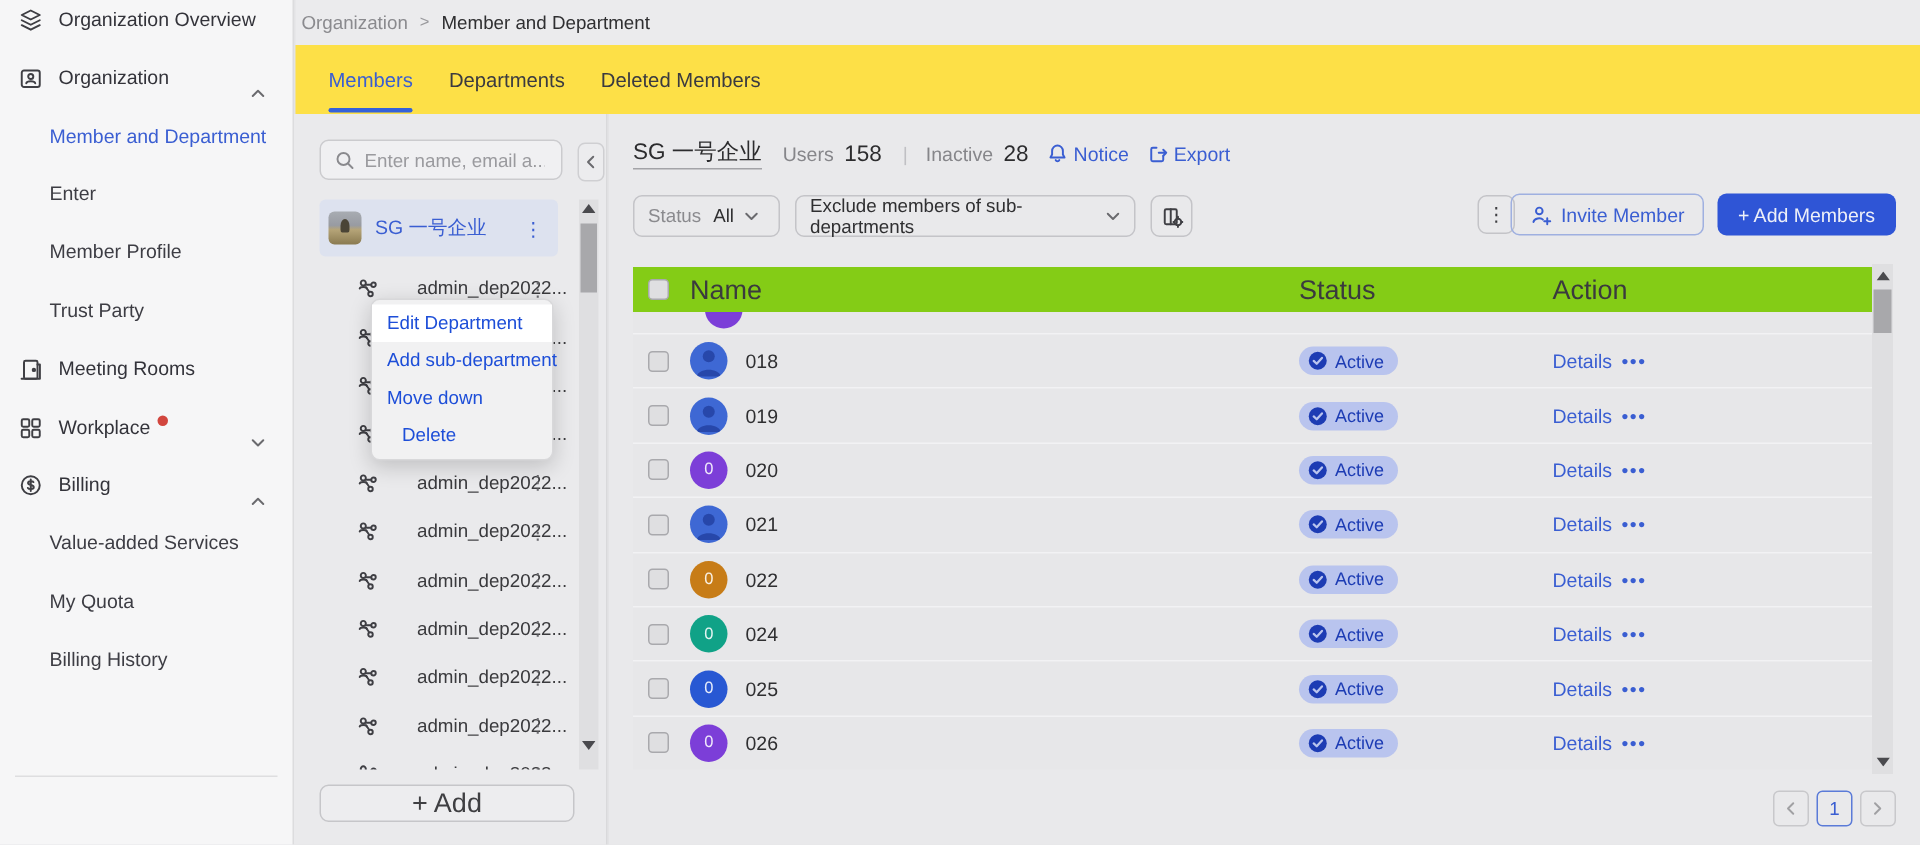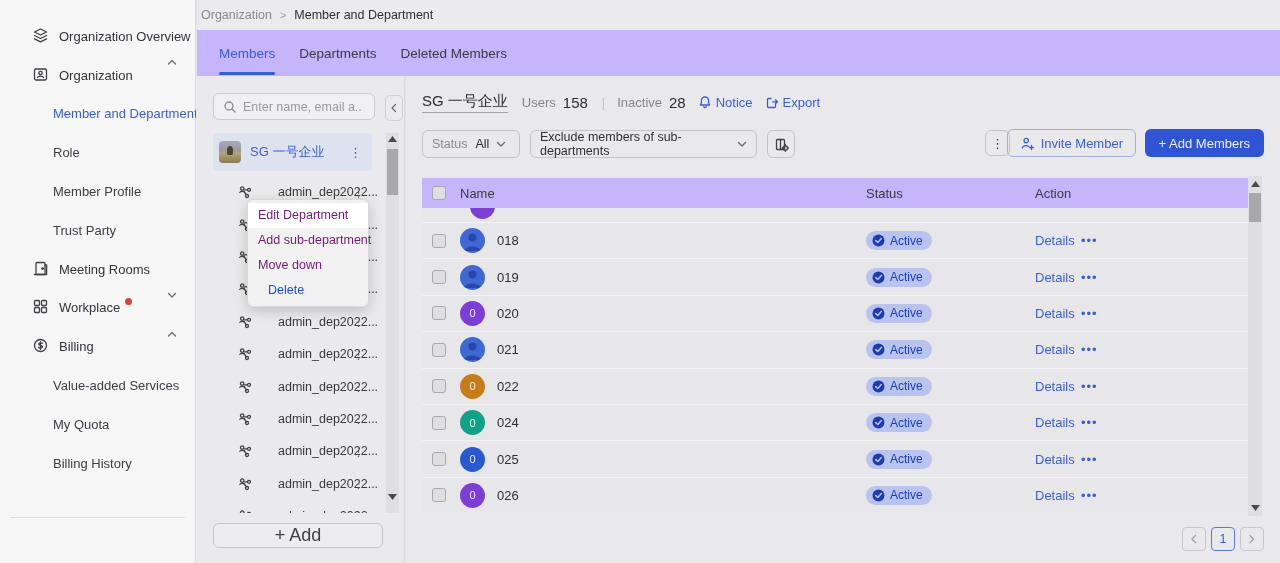--- a/index.html
+++ b/index.html
@@ -2,39 +2,39 @@
 <html><head>
 <meta charset="utf-8">
 <style>
   * { margin:0; padding:0; box-sizing:border-box; }
   html,body { width:1280px; height:563px; overflow:hidden; }
   body { font-family:"Liberation Sans","DejaVu Sans",sans-serif; background:#e3e3e5; color:#2f2f31; font-size:13px; }
   svg { display:block; }
 
   
   #nav { position:absolute; left:0; top:0; width:196px; height:563px; background:#f6f6f7; border-right:1px solid #dcdcde; }
-  .nav-item { position:relative; height:38.8px; display:flex; align-items:flex-end; cursor:pointer;margin-left:20px; }
+  .nav-item { position:relative; height:38.8px; display:flex; align-items:flex-start; cursor:pointer; }
   .nav-item .nicon { width:17px; height:17px; margin-left:12px; margin-right:10px; flex:none; }
   .nav-item .nlabel { color:#33333a; white-space:nowrap; }
   .nav-item.sub .nlabel { margin-left:33px; color:#3d3d44; }
   .nav-item.active .nlabel { color:#3a5ed2; }
   .nav-chevron { position:absolute; right:18px; top:50%; margin-top:-4px; }
   .red-dot { width:7px; height:7px; border-radius:50%; background:#d2463e; margin-left:5px; margin-bottom:10px; }
   #nav-divider { position:absolute; left:10px; right:10px; top:517px; height:1px; background:#dedee0; }
   #hide-nav { position:absolute; left:0; top:528px; width:100%; height:30px; display:flex; align-items:center; cursor:pointer; }
   #hide-nav .nicon { width:17px; height:17px; margin:0 10px 0 12px; }
 
   
   #crumbbar { position:absolute; left:197px; top:0; width:1083px; height:30px; background:#ebebed; display:flex; align-items:center; padding-left:4px; font-size:12.5px; }
   .crumb-root { color:#8a8a8e; }
   .crumb-sep { color:#9a9a9e; margin:0 8px; font-size:11px; }
   .crumb-cur { color:#2f2f31; }
 
   
-  #tabstrip { position:absolute; left:197px; top:30px; width:1083px; height:46px; background:#c4b5fd; display:flex; align-items:center; padding-left:22px; gap:24px; }
+  #tabstrip { position:absolute; left:197px; top:30px; width:1083px; height:46px; background:#fde047; display:flex; align-items:center; padding-left:22px; gap:24px; }
   .tab { position:relative; height:100%; display:flex; align-items:center; font-size:13.5px; color:#3a3a40; cursor:pointer; }
   .tab.active { color:#3a5ed2; }
   .tab.active::after { content:""; position:absolute; left:0; right:0; bottom:1px; height:3px; border-radius:2px; background:#3461d9; }
 
   
   #tree-panel { position:absolute; left:196px; top:76px; width:209px; height:487px; background:#eaeaec; border-right:1px solid #d9d9db; }
   #tree-search { position:absolute; left:17px; top:17px; width:162px; height:27px; background:#f0f0f2; border:1px solid #cbcbce; border-radius:6px; display:flex; align-items:center; }
   #tree-search input { border:0; outline:0; background:transparent; font-family:inherit; font-size:12.5px; color:#2f2f31; width:120px; }
   #tree-search input::placeholder { color:#9a9a9e; }
   #tree-search .sicon { margin:0 6px 0 9px; }
@@ -74,21 +74,21 @@
   .dd .dd-value { color:#2f2f31; margin-right:7px; }
   #dd-status { left:0; width:98px; }
   #dd-scope { left:108px; width:227px; }
   #col-btn { position:absolute; left:345px; width:28px; height:28px; border:1px solid #c4c4c8; border-radius:6px; display:flex; align-items:center; justify-content:center; cursor:pointer; }
   #more-btn { position:absolute; right:254px; top:0; width:25px; height:26px; border:1px solid #c4c4c8; border-radius:6px; display:flex; align-items:center; justify-content:center; color:#3f3f42; cursor:pointer; }
   #invite-btn { position:absolute; right:128px; top:-1px; height:28px; padding:0 12px; border:1px solid #9fb0e0; border-radius:6px; color:#3a5ed2; font-size:13px; display:flex; align-items:center; gap:6px; cursor:pointer; background:transparent; }
   #addm-btn { position:absolute; right:0; top:-1px; height:28px; padding:0 14px; border-radius:6px; background:#2f55d6; color:#eef0f8; font-size:13px; display:flex; align-items:center; cursor:pointer; border:0; font-family:inherit; }
 
   
   #tbl { position:absolute; left:16px; top:102px; width:826px; height:335px; }
-  #tbl-head { position:relative; height:30px; background:#c4b5fd; display:flex; align-items:center; color:#3a3a3e; font-size:13px;text-align:right; }
+  #tbl-head { position:relative; height:30px; background:#84cc16; display:flex; align-items:center; color:#3a3a3e; font-size:18px;text-align:right; }
   #tbl-head .cb { margin-left:10px; }
   #tbl-head .h-name { margin-left:14px; }
   .col-status { position:absolute; left:444px; }
   .col-action { position:absolute; left:613px; }
   .cb { width:14px; height:14px; border:1.5px solid #a9a9ad; border-radius:3px; background:#dfdfe1; flex:none; cursor:pointer; }
   #sliver-row { position:relative; height:14px; overflow:hidden; background:#e7e7e9; }
   #sliver-row .avatar { position:absolute; left:34px; top:-14px; }
   .trow { position:relative; height:36.4px; background:#e7e7e9; border-top:1px solid #f2f2f4; display:flex; align-items:center; }
   .trow .cb { margin-left:10px; }
   .avatar { width:25px; height:25px; border-radius:50%; margin-left:14px; flex:none; display:flex; align-items:center; justify-content:center; color:rgba(255,255,255,.88); font-size:11px; position:relative; overflow:hidden; }
@@ -102,21 +102,21 @@
   #main-scroll { left:842px; top:100px; width:14px; height:340px; }
   #main-scroll .sb-thumb { top:17px; height:29px; }
 
   
   #pager { position:absolute; right:16px; top:451px; display:flex; gap:5px; }
   .pg { width:24px; height:24px; border-radius:4px; border:1px solid #c8c8cb; display:flex; align-items:center; justify-content:center; cursor:pointer; }
   .pg.cur { border-color:#5b7bd8; color:#3a5ed2; font-size:12.5px; }
 
   
   #ctx-menu { position:absolute; left:247px; top:199px; width:122px; background:#f1f1f2; border:1px solid #d8d8da; border-radius:6px; box-shadow:0 4px 14px rgba(0,0,0,.18); padding:3px 0; z-index:50; }
-  .mi { height:25px; line-height:25px; padding-left:10px; font-size:12.5px; color:#701a75; white-space:nowrap; cursor:pointer; }
+  .mi { height:25px; line-height:25px; padding-left:10px; font-size:12.5px; color:#1d4ed8; white-space:nowrap; cursor:pointer; }
   .mi.hover { background:#ffffff; }
   .mi.danger { color:#1d4ed8;padding-left:20px; }
 </style>
 </head>
 <body>
 
 <div id="nav">
   <div id="nav-items" style="padding-top: 5px;">
       <div class="nav-item">
         <span class="nicon">
@@ -140,21 +140,21 @@
         <span class="nav-chevron">
           <svg width="10" height="7" viewBox="0 0 10 7" fill="none" stroke="#3f3f44" stroke-width="1.3" stroke-linecap="round" stroke-linejoin="round">
             <path d="M1.5 5 5 1.5 8.5 5" stroke="#6a6a6e"></path>
           </svg>
         </span>
       </div>
       <div class="nav-item sub active">
         <span class="nlabel">Member and Department</span>
       </div>
       <div class="nav-item sub">
-        <span class="nlabel">Role</span>
+        <span class="nlabel">Enter</span>
       </div>
       <div class="nav-item sub">
         <span class="nlabel">Member Profile</span>
       </div>
       <div class="nav-item sub">
         <span class="nlabel">Trust Party</span>
       </div>
       <div class="nav-item">
         <span class="nicon">
           <svg width="17" height="17" viewBox="0 0 17 17" fill="none" stroke="#3f3f44" stroke-width="1.3" stroke-linecap="round" stroke-linejoin="round">

